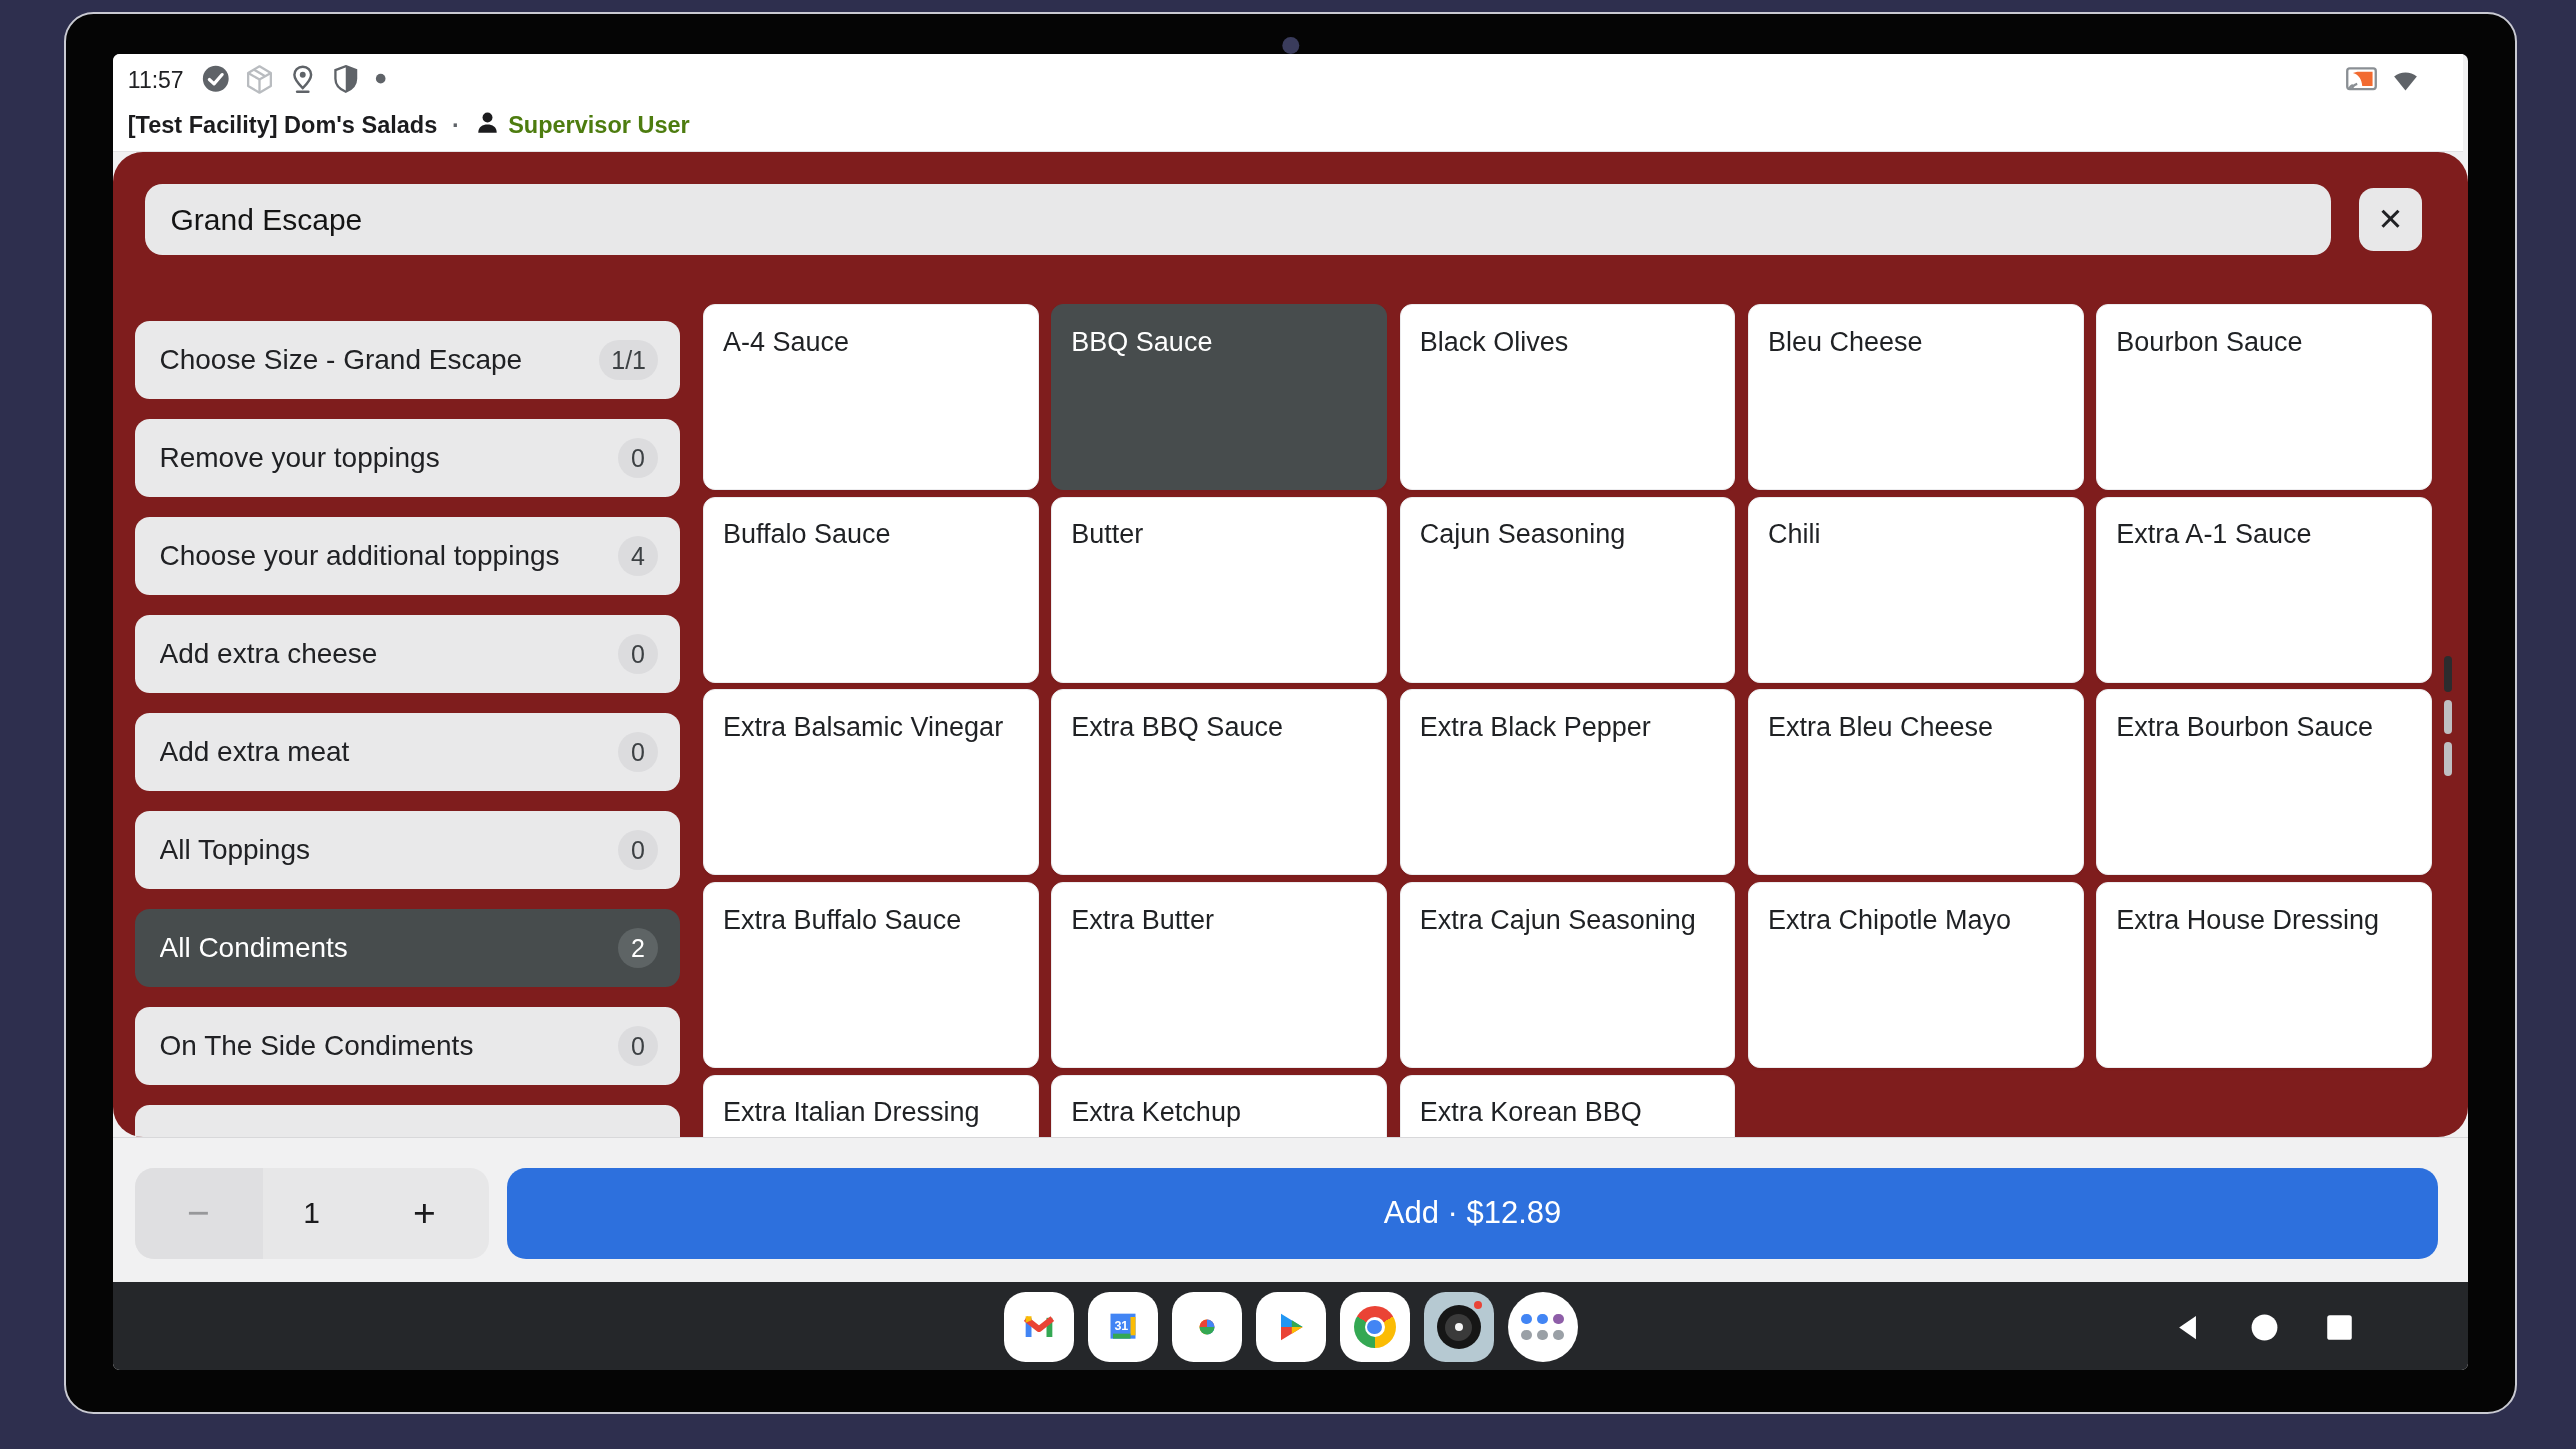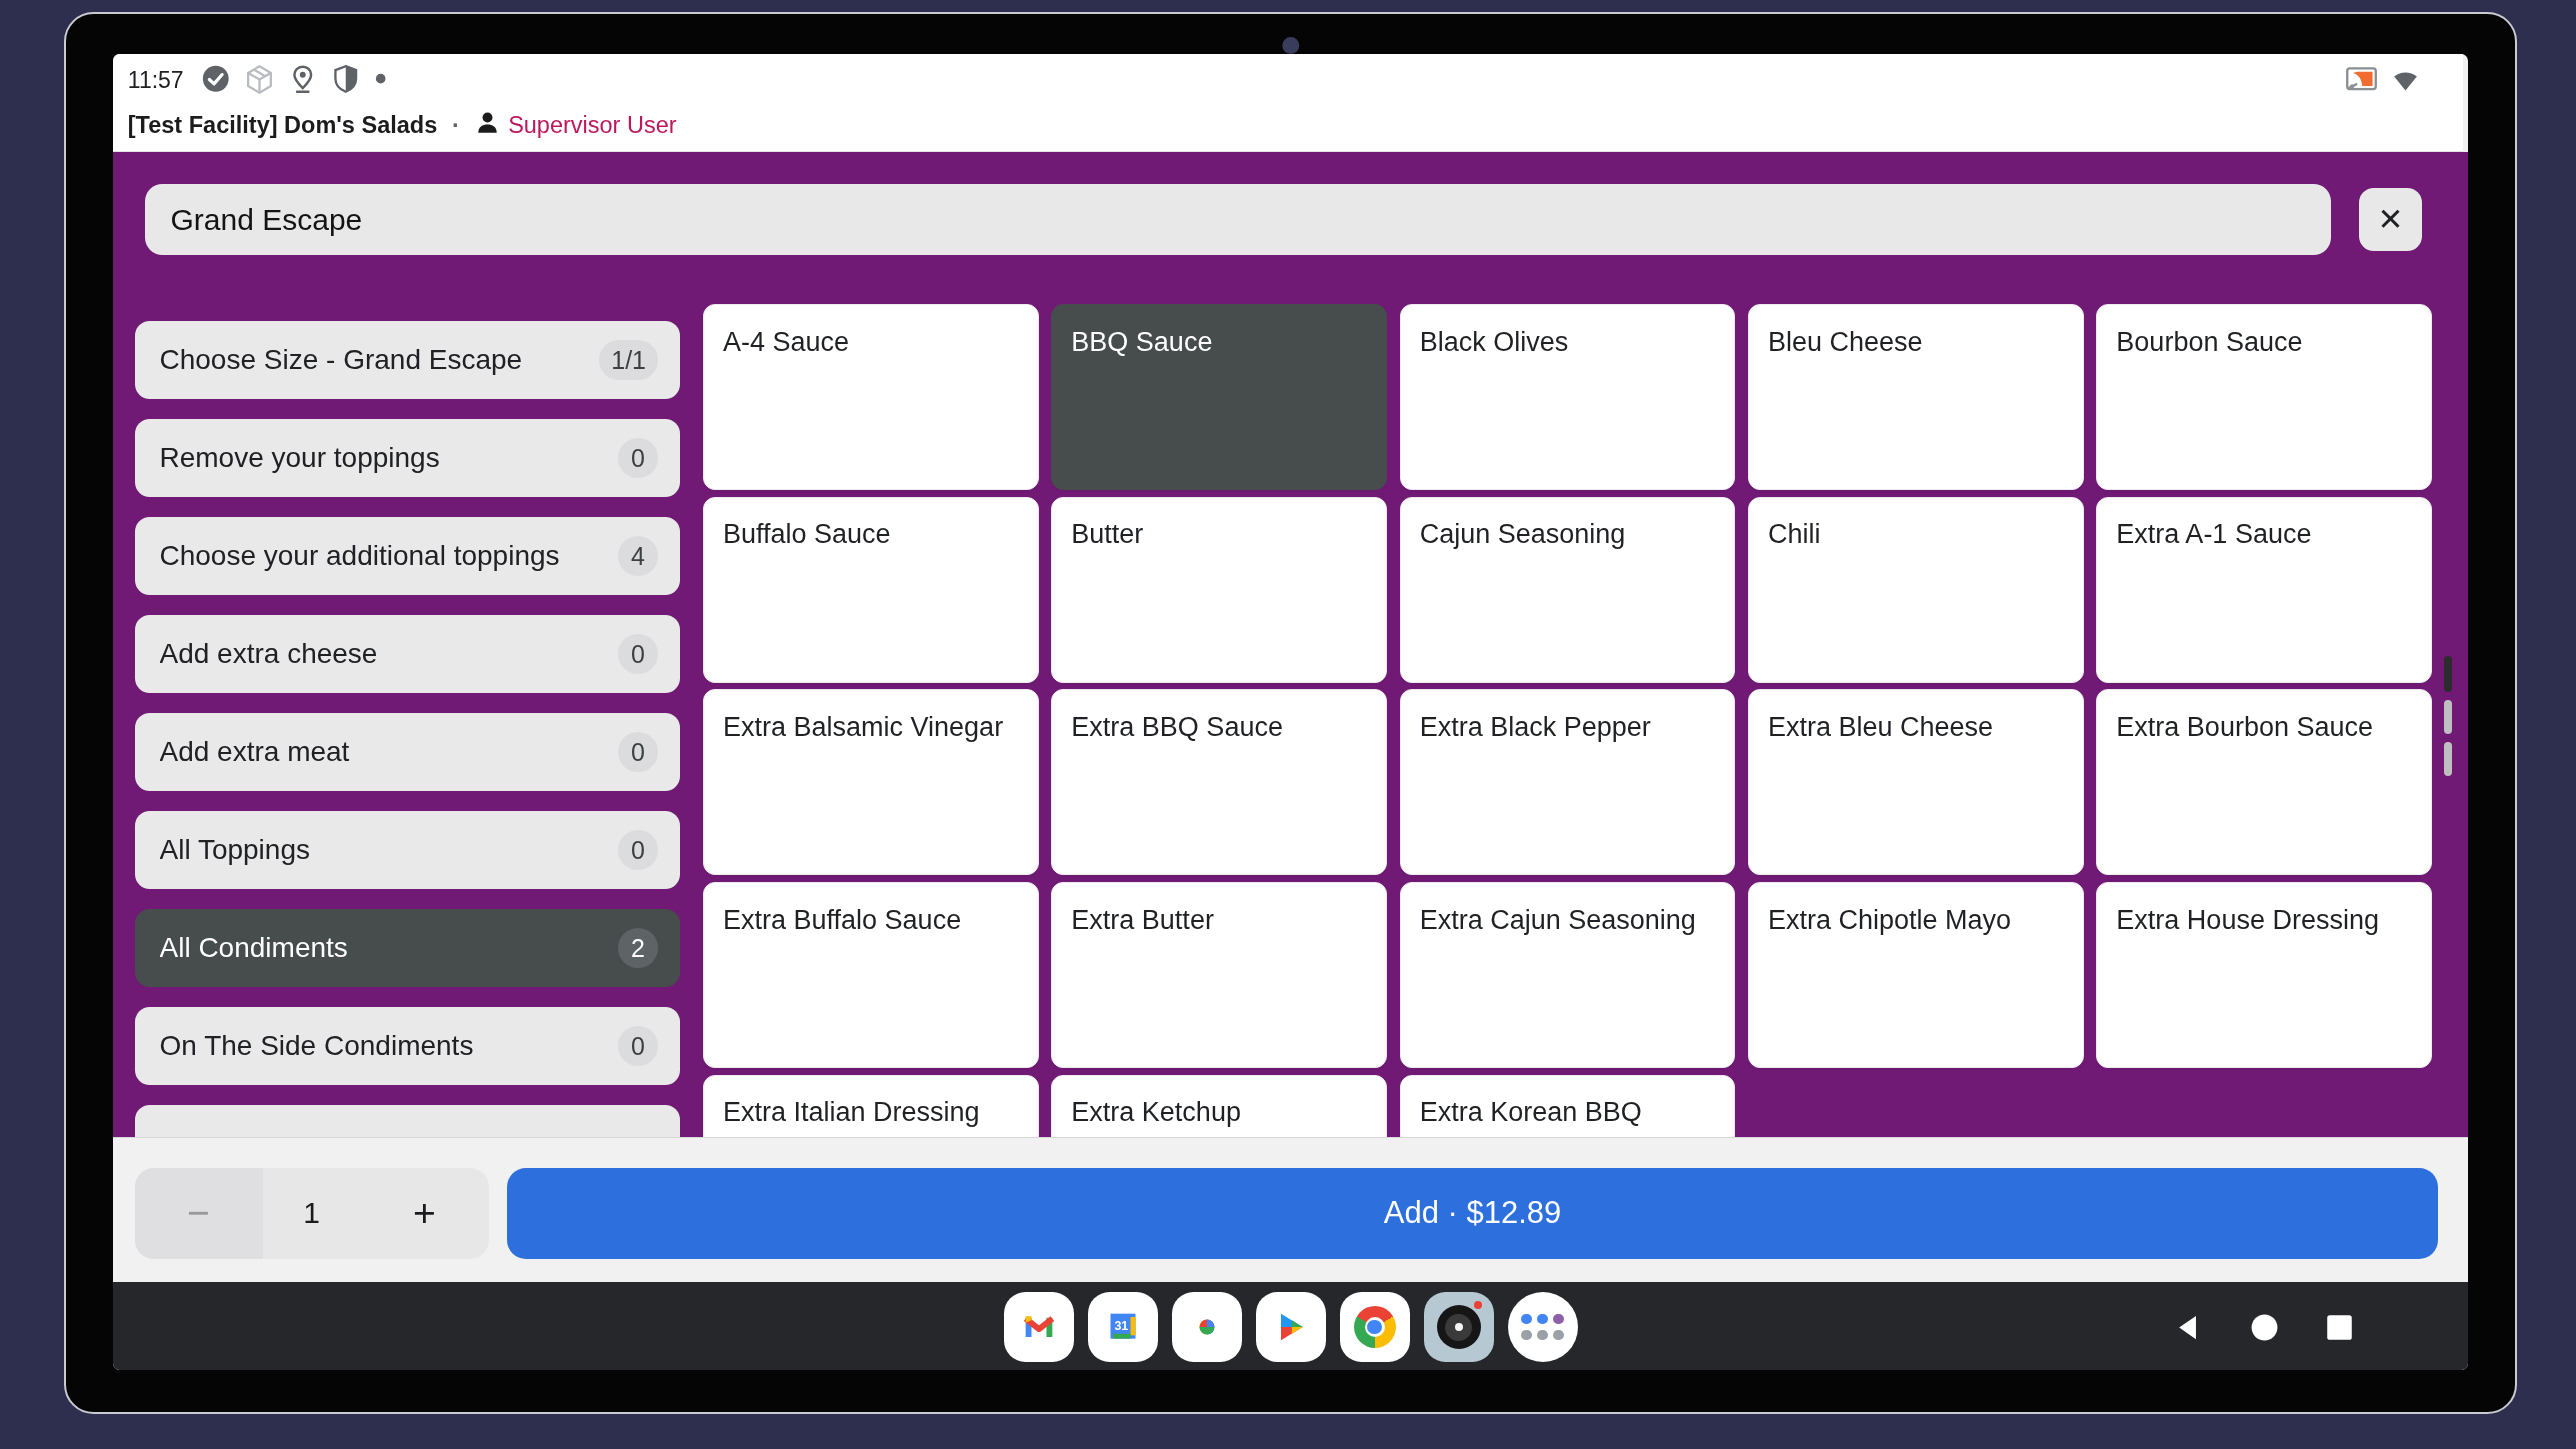--- a/index.html
+++ b/index.html
@@ -16,24 +16,24 @@
 
   
   .topbar{position:absolute;left:0;top:0;right:5px;height:98px;background:#ffffff;
     border-bottom:1.3px solid #e3e3e5;}
   .status-row{position:absolute;left:14.8px;top:6.7px;height:39px;display:flex;align-items:center;gap:13.4px;}
   .status-time{font-size:23px;font-weight:500;color:#202124;margin-right:4px;}
   .status-right{position:absolute;right:42px;top:6.7px;height:39px;display:flex;align-items:center;gap:10.7px;}
   .header-row{position:absolute;left:14.8px;top:50px;height:42px;display:flex;align-items:center;gap:10.7px;}
   .header-facility{font-size:23.5px;font-weight:700;color:#1c1c1e;}
   .header-sep{font-size:23.5px;font-weight:700;color:#5f6368;margin:0 4px;}
-  .header-user{font-size:23.5px;font-weight:400;color:#be185d;display:flex;align-items:center;gap:6.7px;}
-
-  
-  .content{position:absolute;left:0;top:98px;right:0;height:985px;background:#701a75;overflow:hidden;}
+  .header-user{font-size:23.5px;font-weight:700;color:#4d7c0f;display:flex;align-items:center;gap:6.7px;}
+
+  
+  .content{position:absolute;left:0;top:98px;right:0;height:985px;background:#7f1d1d;overflow:hidden;border-radius:30px;}
   .search-pill{position:absolute;left:32px;top:32px;width:2186px;height:71px;background:#e8e8e9;
     border-radius:17.4px;display:flex;align-items:center;padding:0 25.5px;}
   .search-text{font-size:30px;font-weight:500;color:#141414;}
   .close-btn{position:absolute;left:2246px;top:36px;width:63px;height:63px;background:#e8e8e9;
     border-radius:14.8px;display:flex;align-items:center;justify-content:center;font-size:31px;color:#202124;}
 
   .sidebar{position:absolute;left:21.5px;top:169px;width:545px;display:flex;flex-direction:column;gap:20px;}
   .side-item{position:relative;height:78px;background:#e9e9ea;border-radius:14.8px;
     display:flex;align-items:center;padding:0 21.5px 0 25px;}
   .side-label{font-size:28px;color:#202124;flex:1 1 auto;white-space:nowrap;overflow:hidden;}

